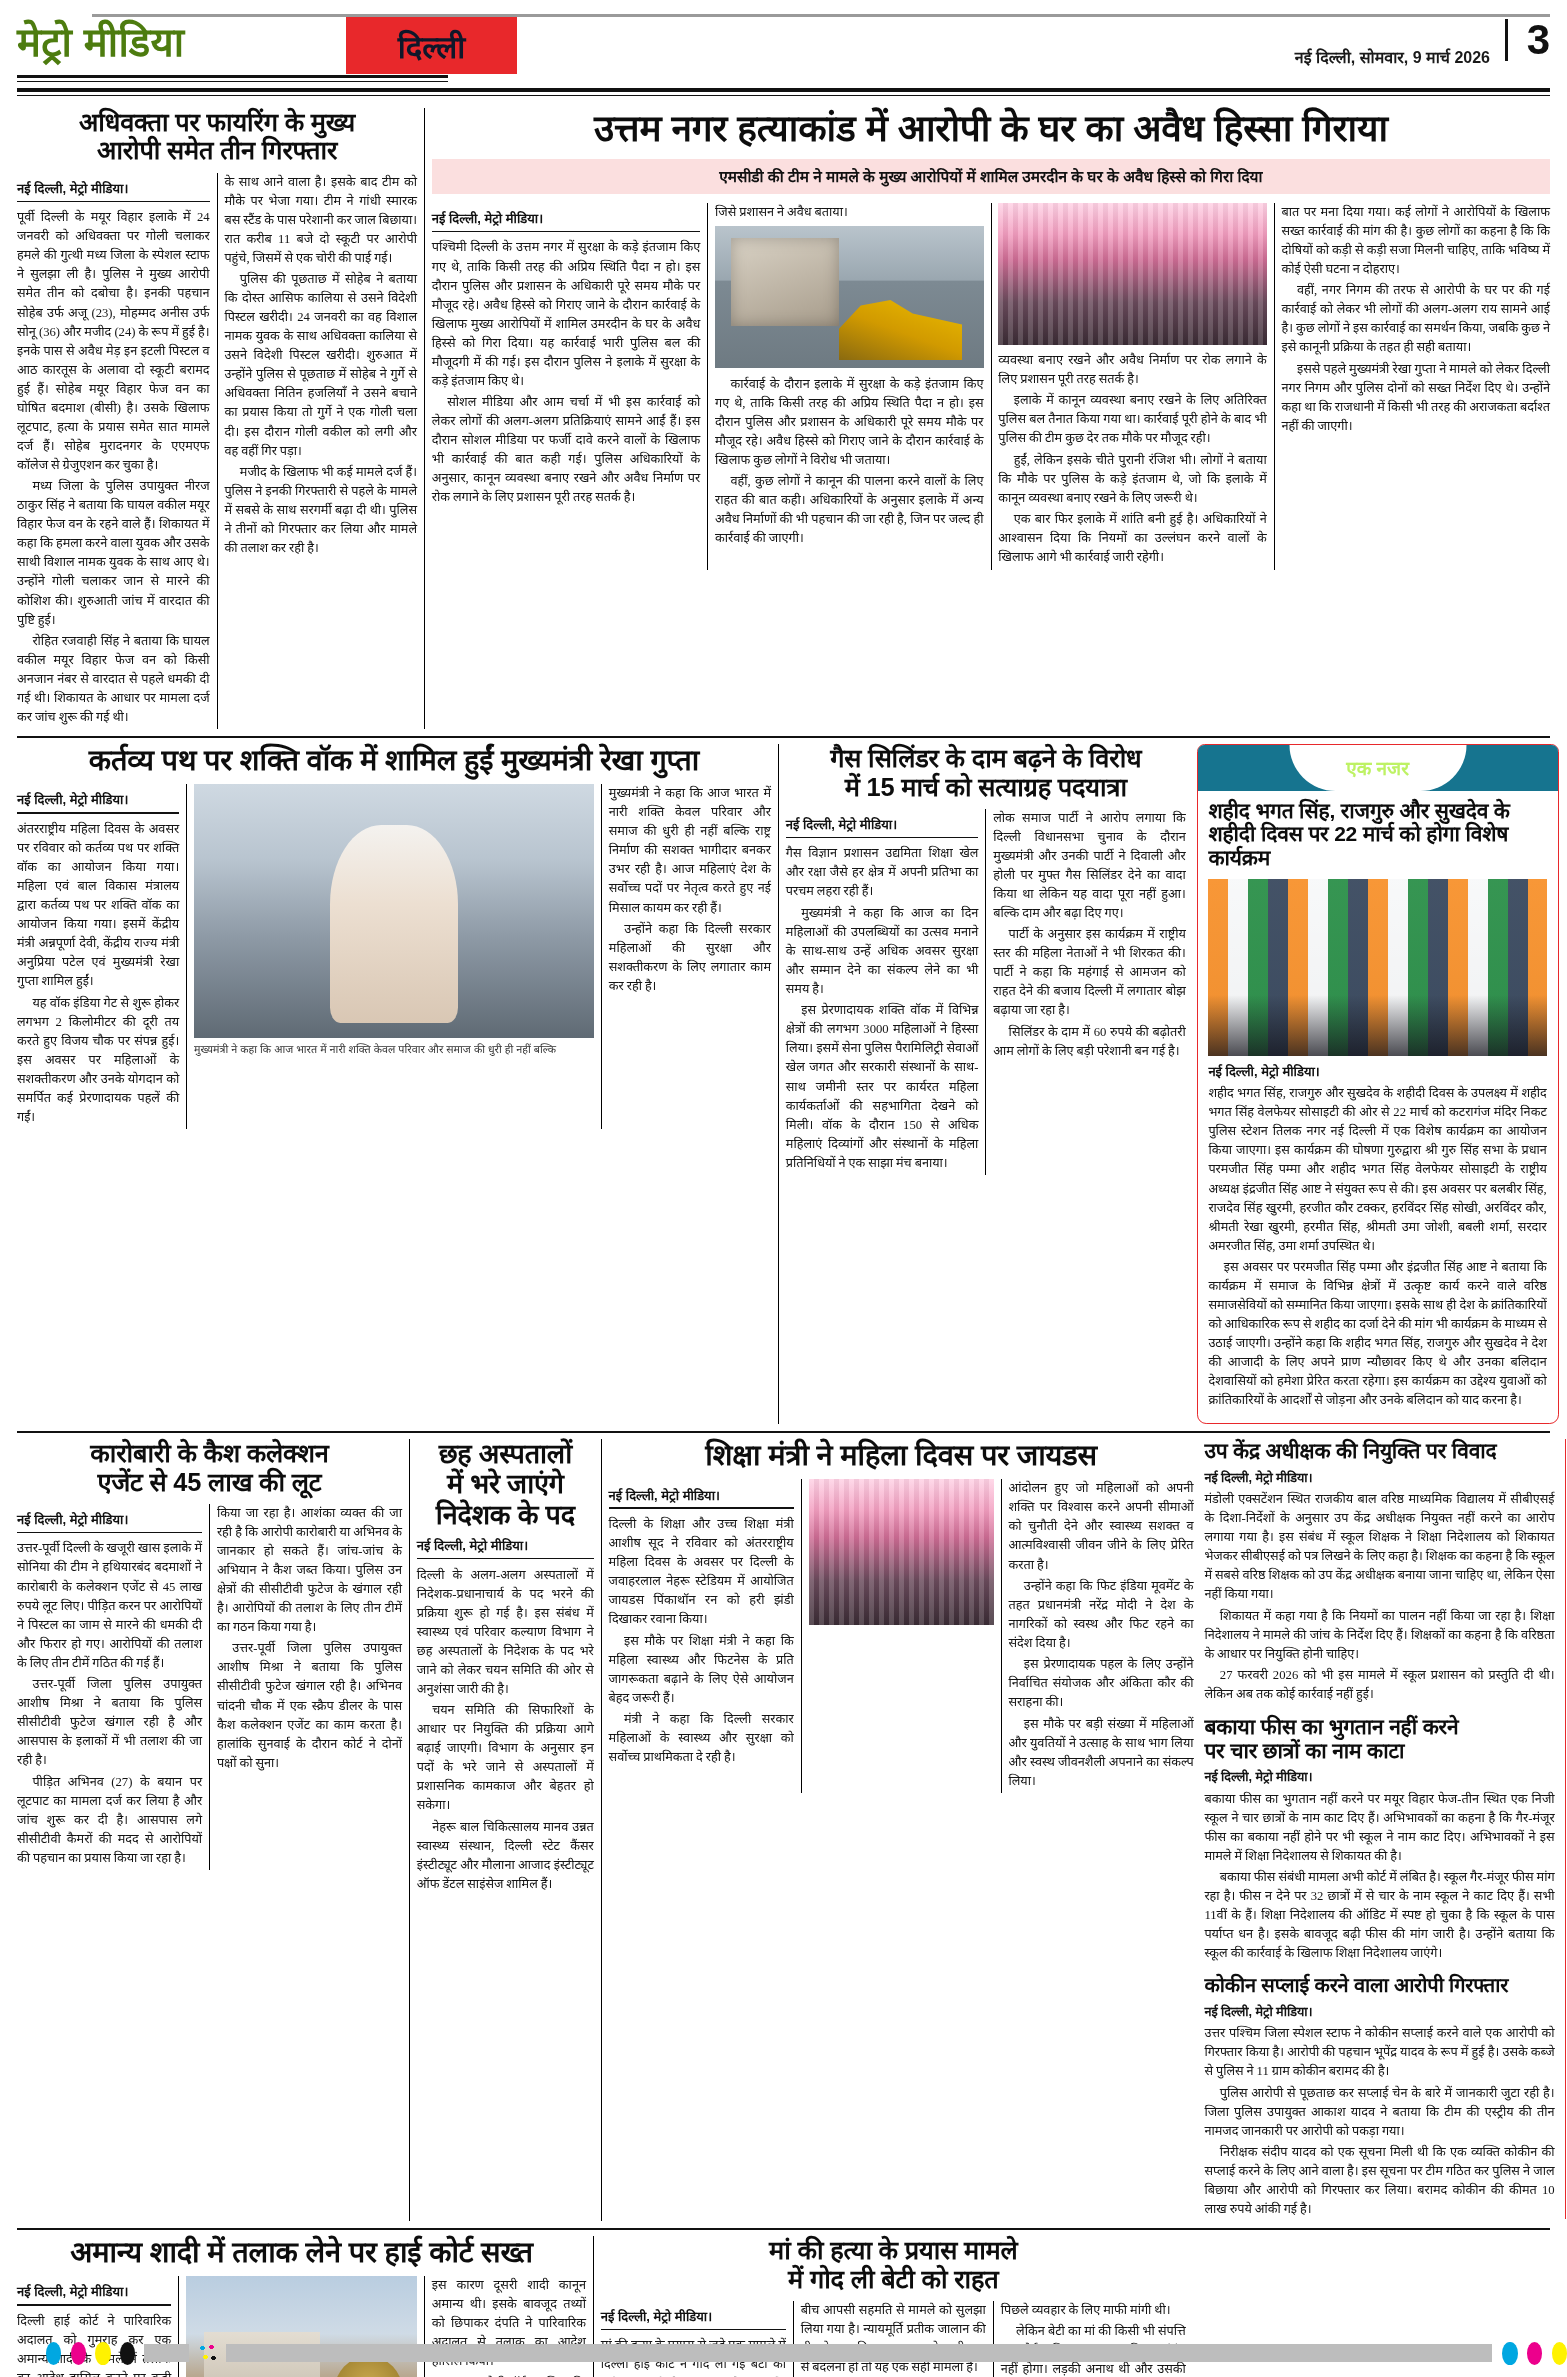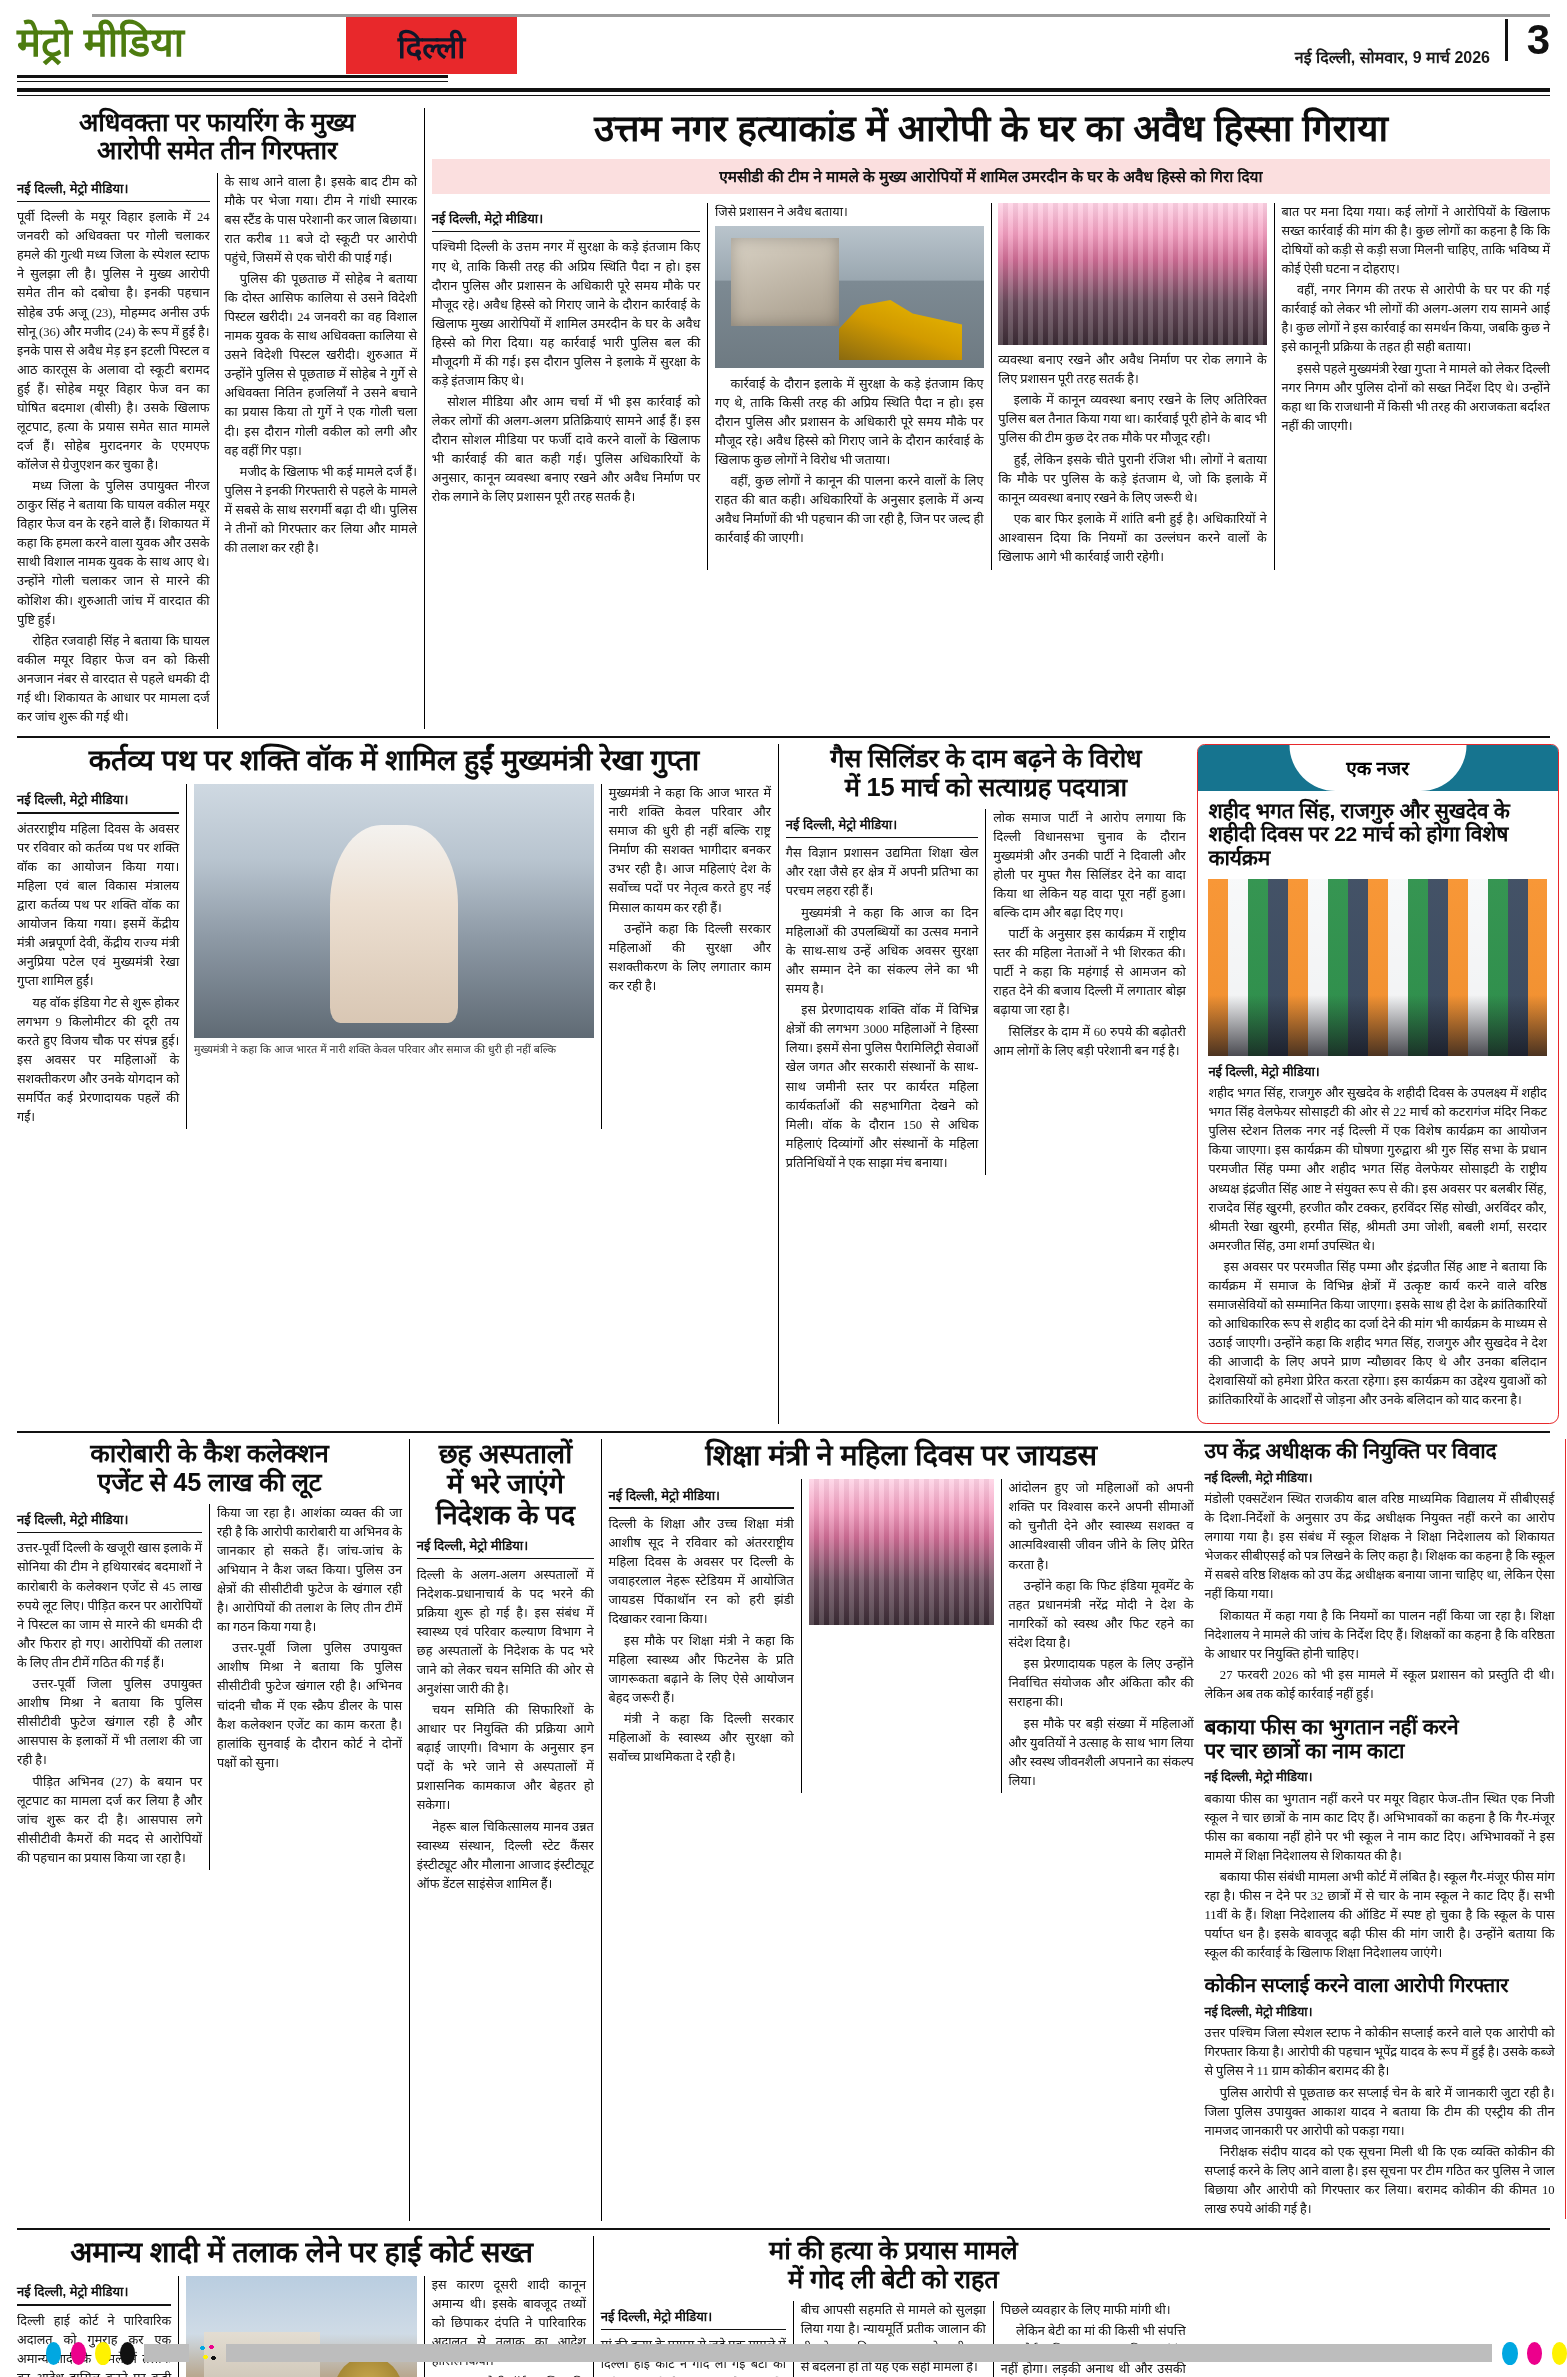--- a/index.html
+++ b/index.html
@@ -203,21 +203,21 @@
     border-radius: 6.2px 6.2px 0 0;
     color: #fff;
   }
   .eknazar-head .notch {
     position: absolute; top: 0; left: 50%; transform: translateX(-50%);
     width: 177px; height: 46px; background: #fff;
     border-radius: 0 0 92px 92px;
   }
   .eknazar-head span {
     position: relative; z-index: 2;
-    color: #000000;
+    color: #bef264;
     font-family: "Liberation Sans", "DejaVu Sans", sans-serif;
     font-weight: 700; font-size: 19px;
   }
 
   
   .colourbar {
     position: absolute; left: 0; right: 0; bottom: 10.8px;
     height: 26px;
     display: flex; align-items: center;
   }
@@ -319,21 +319,21 @@
 
     <div class="row">
 
       <div style="flex:0 0 754px;">
         <h2 class="hl hl-xl">कर्तव्य पथ पर शक्ति वॉक में शामिल हुईं मुख्यमंत्री रेखा गुप्ता</h2>
         <div class="row" style="margin-top:7.7px;">
           <div class="col">
             <div class="byline">नई दिल्ली, मेट्रो मीडिया।</div>
             <div class="byline-rule"></div>
             <p class="body noind">अंतरराष्ट्रीय महिला दिवस के अवसर पर रविवार को कर्तव्य पथ पर शक्ति वॉक का आयोजन किया गया। महिला एवं बाल विकास मंत्रालय द्वारा कर्तव्य पथ पर शक्ति वॉक का आयोजन किया गया। इसमें केंद्रीय मंत्री अन्नपूर्णा देवी, केंद्रीय राज्य मंत्री अनुप्रिया पटेल एवं मुख्यमंत्री रेखा गुप्ता शामिल हुईं।</p>
-            <p class="body">यह वॉक इंडिया गेट से शुरू होकर लगभग 9 किलोमीटर की दूरी तय करते हुए विजय चौक पर संपन्न हुई। इस अवसर पर महिलाओं के सशक्तीकरण और उनके योगदान को समर्पित कई प्रेरणादायक पहलें की गईं।</p>
+            <p class="body">यह वॉक इंडिया गेट से शुरू होकर लगभग 2 किलोमीटर की दूरी तय करते हुए विजय चौक पर संपन्न हुई। इस अवसर पर महिलाओं के सशक्तीकरण और उनके योगदान को समर्पित कई प्रेरणादायक पहलें की गईं।</p>
           </div>
           <div class="vrule"></div>
           <div class="col" style="flex:0 0 400px;">
             <div class="photo ph-woman" style="height:254px;width:100%;"></div>
             <div class="photo-cap">मुख्यमंत्री ने कहा कि आज भारत में नारी शक्ति केवल परिवार और समाज की धुरी ही नहीं बल्कि</div>
           </div>
           <div class="vrule"></div>
           <div class="col">
             <p class="body noind">मुख्यमंत्री ने कहा कि आज भारत में नारी शक्ति केवल परिवार और समाज की धुरी ही नहीं बल्कि राष्ट्र निर्माण की सशक्त भागीदार बनकर उभर रही है। आज महिलाएं देश के सर्वोच्च पदों पर नेतृत्व करते हुए नई मिसाल कायम कर रही हैं।</p>
             <p class="body">उन्होंने कहा कि दिल्ली सरकार महिलाओं की सुरक्षा और सशक्तीकरण के लिए लगातार काम कर रही है।</p>

